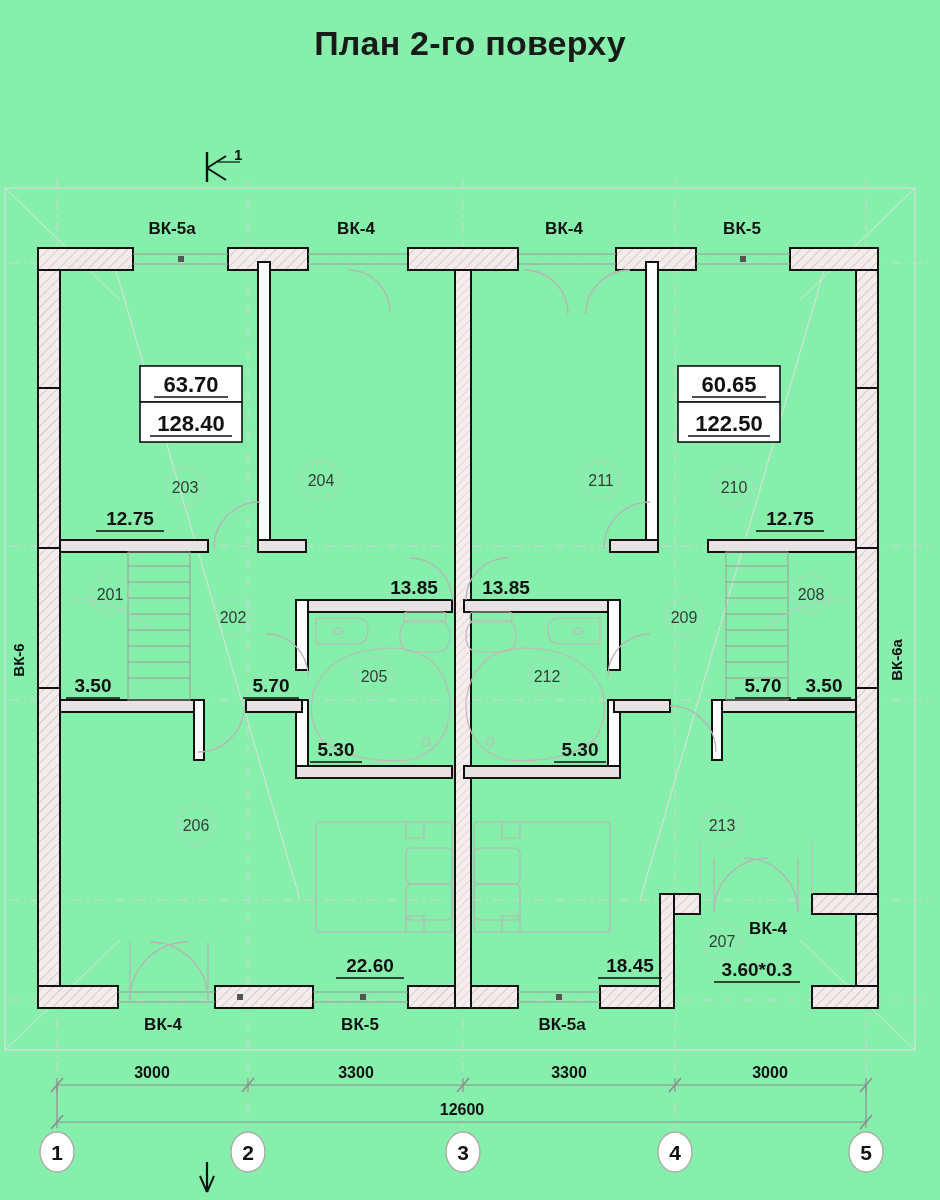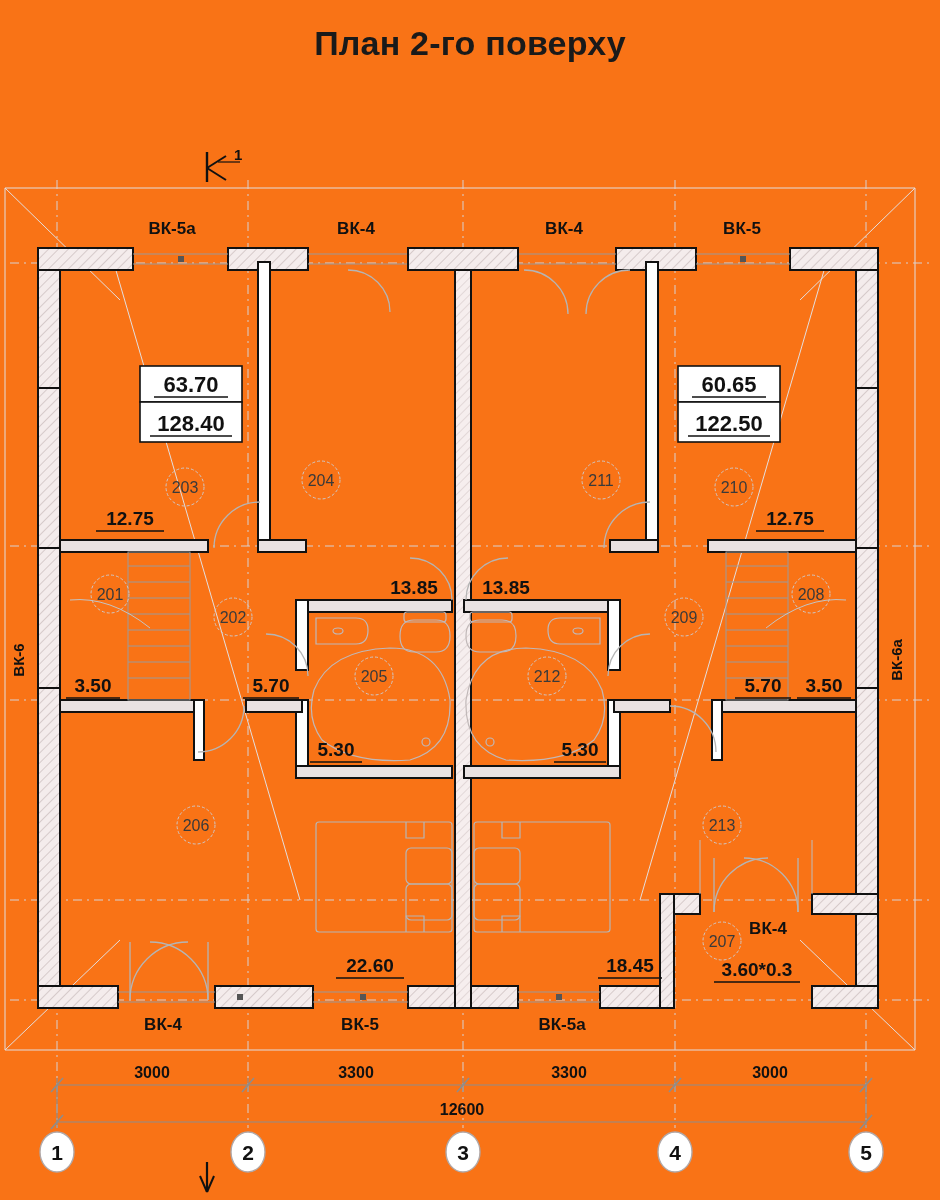--- a/index.html
+++ b/index.html
@@ -12,21 +12,21 @@
     height: 1200px;
     font-family: "Liberation Sans", sans-serif;
     color: #111111;
     overflow: hidden;
     position: relative;
   }
   #sheet {
     position: relative;
     width: 940px;
     height: 1200px;
-    background: #f97316;
+    background: #86efac;
   }
   #plan-title {
     position: absolute;
     top: 24px;
     left: 0;
     width: 940px;
     text-align: center;
     font-size: 34px;
     font-weight: 700;
     letter-spacing: 0.2px;

